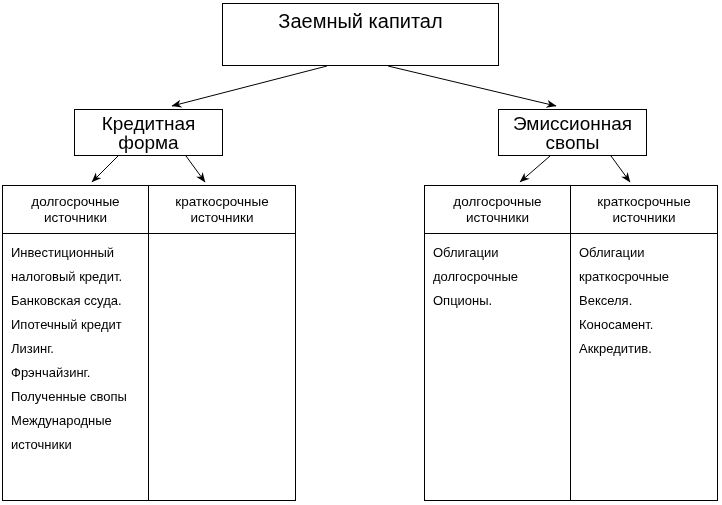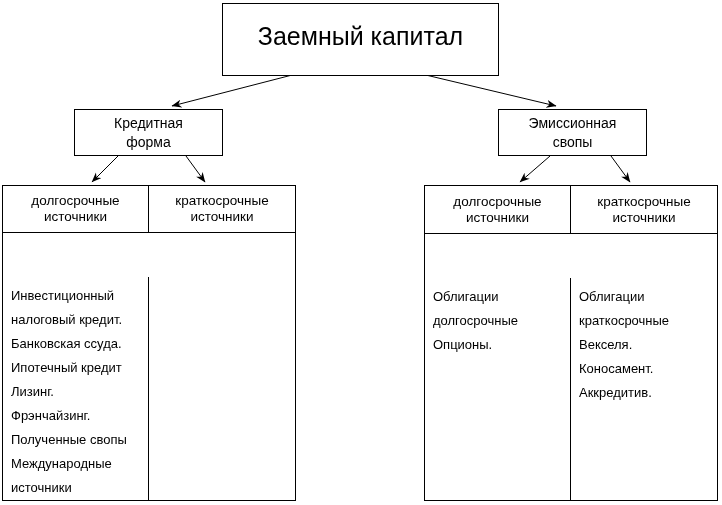--- a/index.html
+++ b/index.html
@@ -12,39 +12,39 @@
   }
   .stage { position: relative; width: 722px; height: 505px; background: #ffffff; }
 
   .node {
     position: absolute;
     border: 1px solid #000000;
     background: #ffffff;
     text-align: center;
   }
   .root-node {
-    left: 222px; top: 3px; width: 277px; height: 73px;
-    font-size: 25px;
-    padding-top: 18px;
+    left: 222px; top: 3px; width: 277px; height: 63px;
+    font-size: 20px;
+    padding-top: 6px;
   }
   .branch-node {
     width: 149px; height: 47px;
     display: flex; align-items: center; justify-content: center;
-    font-size: 14px; line-height: 19px;
+    font-size: 19px; line-height: 19px;
     white-space: pre-line;
   }
   .branch-credit   { left: 74px;  top: 109px; }
   .branch-emission { left: 498px; top: 109px; }
 
   .src-table {
     position: absolute;
     top: 185px; width: 294px; height: 316px;
     border: 1px solid #000000;
     background: #ffffff;
-    display: flex; flex-direction: column; gap: 44px;
+    display: flex; flex-direction: column;
   }
   .table-credit   { left: 2px; }
   .table-emission { left: 424px; }
 
   .src-header { display: flex; height: 48px; border-bottom: 1px solid #000000; }
   .src-header .cell {
     width: 50%;
     display: flex; align-items: center; justify-content: center;
     font-size: 13.5px; line-height: 16px;
     text-align: center;

